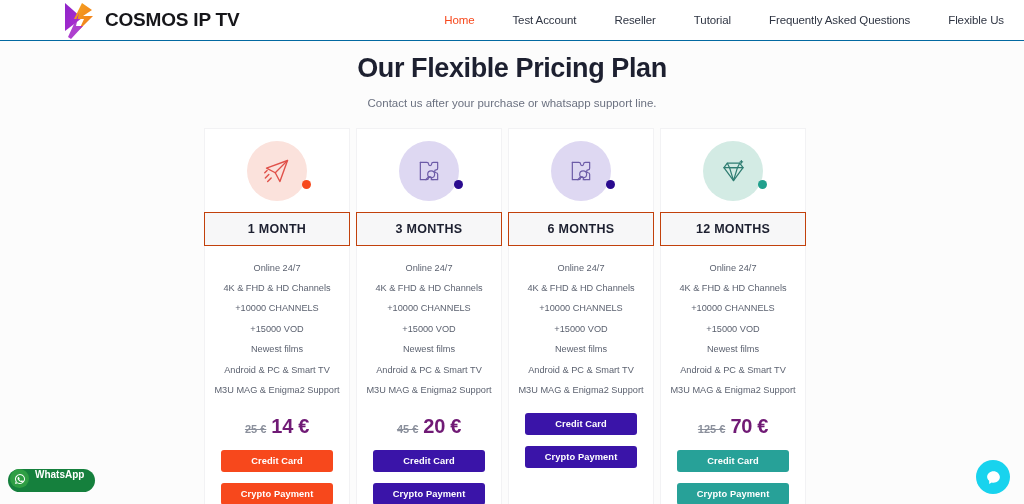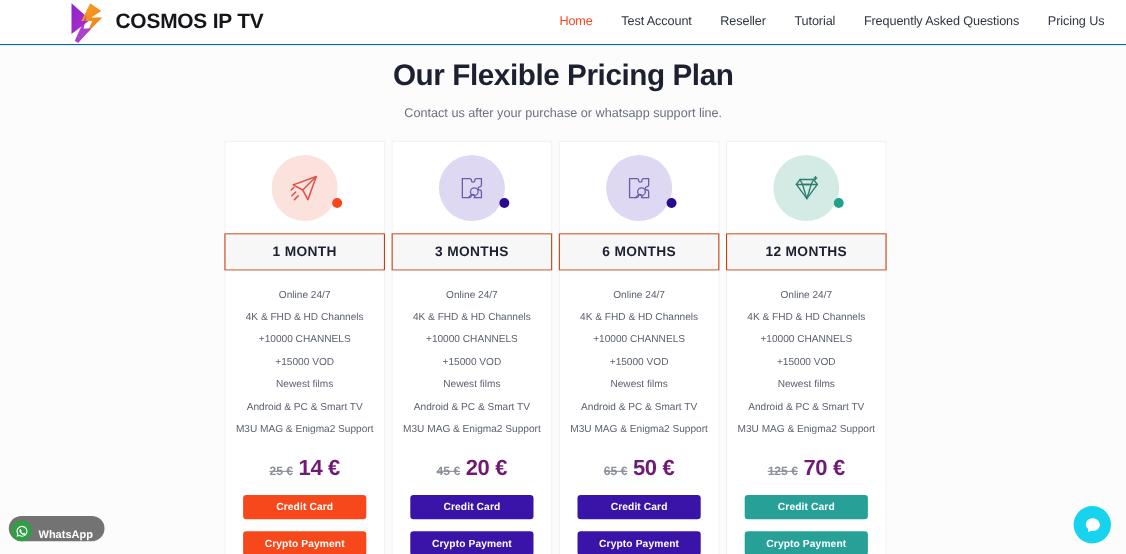--- a/index.html
+++ b/index.html
@@ -16,21 +16,21 @@
     position: absolute; top: 0; left: 0; width: 1024px; height: 41px;
     background: #ffffff; display: flex; align-items: center;
     border-bottom: 1px solid #0369a1;
   }
   .brand { display: flex; align-items: center; margin-left: 62px; }
   .logo-mark { width: 36px; height: 38px; display: block; }
   .brand-name {
     font-size: 19px; font-weight: bold; letter-spacing: -0.2px;
     color: #16161a; margin-left: 7px; white-space: nowrap;
   }
-  .nav { position: absolute; right: 20px; display: flex; align-items: center; gap: 26px; }
+  .nav { position: absolute; right: 20px; display: flex; align-items: center; gap: 38px; }
   .nav-item {
     font-size: 11.5px; color: #2f3543; white-space: nowrap;
     cursor: pointer; letter-spacing: -0.1px;
   }
   .nav-item.active { color: #f7481c; }
 
   
   .hero { position: absolute; top: 41px; left: 0; width: 1024px; text-align: center; }
   .hero-title {
     margin-top: 12px; font-size: 27px; font-weight: bold;
@@ -86,22 +86,22 @@
     display: block; margin: 12px auto 0; width: 112px; height: 22px;
     border: none; border-radius: 3px; color: #ffffff;
     font-size: 9.3px; font-weight: bold; cursor: pointer;
     font-family: "Liberation Sans", sans-serif; letter-spacing: 0.1px;
   }
   .btn.second { margin-top: 11px; }
 
   
   .whatsapp {
     position: absolute; left: 8px; bottom: 12px; height: 23px;
-    background: #737373; border-radius: 12px;
-    display: flex; align-items: flex-end; padding-right: 11px; cursor: pointer;
+    background: #15803d; border-radius: 12px;
+    display: flex; align-items: flex-start; padding-right: 11px; cursor: pointer;
   }
   .whatsapp-circle {
     width: 19px; height: 19px; border-radius: 50%; background: #2f9e44;
     margin: 0 6px 0 2px; display: flex; align-items: center; justify-content: center;
   }
   .whatsapp-label { color: #ffffff; font-size: 10px; font-weight: bold; }
   .chat-widget {
     position: absolute; right: 14px; bottom: 10px;
     width: 34px; height: 34px; border-radius: 50%; background: #18d3ee;
     display: flex; align-items: center; justify-content: center; cursor: pointer;
@@ -131,21 +131,21 @@
       </svg>
       <div class="brand-name">COSMOS IP TV</div>
     </div>
 
     <div class="nav">
       <div class="nav-item active">Home</div>
       <div class="nav-item">Test Account</div>
       <div class="nav-item">Reseller</div>
       <div class="nav-item">Tutorial</div>
       <div class="nav-item">Frequently Asked Questions</div>
-      <div class="nav-item">Pricing Us</div>
+      <div class="nav-item">Flexible Us</div>
     </div>
   </div>
 
   <div class="hero">
     <div class="hero-title">Our Flexible Pricing Plan</div>
     <div class="hero-sub">Contact us after your purchase or whatsapp support line.</div>
   </div>
 
   <div class="pricing">
 
@@ -230,24 +230,20 @@
         <div class="card-title">6 MONTHS</div>
       </div>
       <div class="card-body">
         <div class="feature">Online 24/7</div>
         <div class="feature">4K &amp; FHD &amp; HD Channels</div>
         <div class="feature">+10000 CHANNELS</div>
         <div class="feature">+15000 VOD</div>
         <div class="feature">Newest films</div>
         <div class="feature">Android &amp; PC &amp; Smart TV</div>
         <div class="feature">M3U MAG &amp; Enigma2 Support</div>
-        <div class="price-row">
-          <span class="price-old">65 €</span>
-          <span class="price-new">50 €</span>
-        </div>
         <button class="btn" style="background:#3a14a8">Credit Card</button>
         <button class="btn second" style="background:#3a14a8">Crypto Payment</button>
       </div>
     </div>
 
     <div class="card">
       <div class="card-icon-box">
         <div class="icon-bubble" style="background:#d3ebe4">
           <svg width="27" height="27" viewBox="0 0 24 24" fill="none" stroke="#2f7d72" stroke-width="1.1" stroke-linecap="round" stroke-linejoin="round">
             <path d="M3.5 9.5 h17 L12 21 Z"></path>

